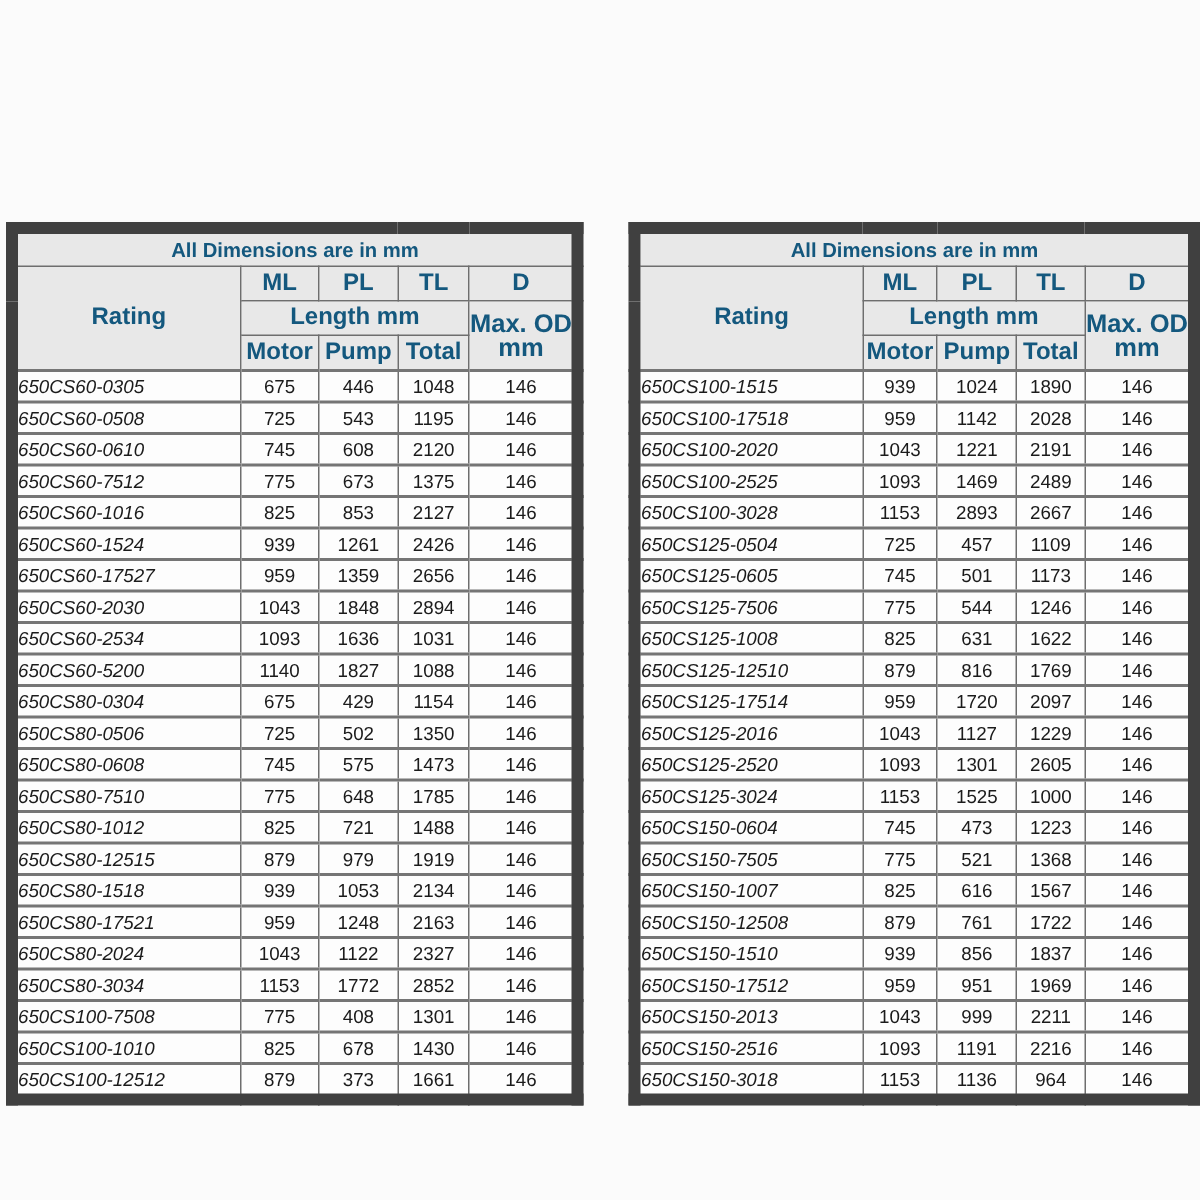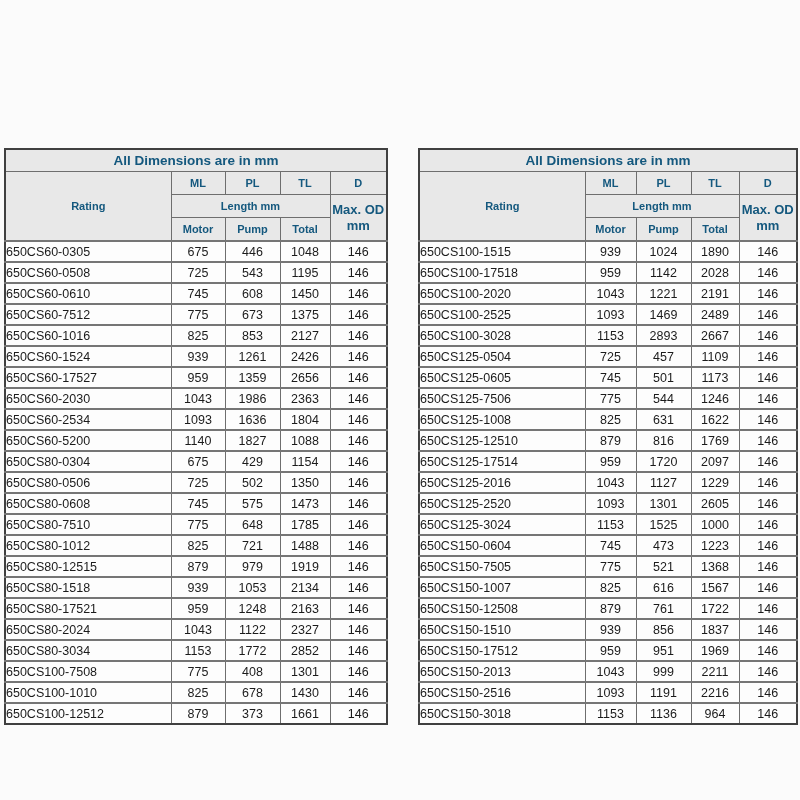--- a/index.html
+++ b/index.html
@@ -20,58 +20,59 @@
     top: 148px;
     left: 4px;
     display: flex;
     gap: 30px;
     align-items: flex-start;
   }
   table.dim-table {
     border-collapse: collapse;
     table-layout: fixed;
     background: #fdfdfd;
-    border: 2px solid #404040;
+    border: 8px solid #404040;
   }
   table.dim-table th,
   table.dim-table td {
     border: 1px solid #6e6e6e;
     padding: 0;
     overflow: hidden;
     white-space: nowrap;
   }
   
   table.dim-table thead th {
     background: #e8e8e8;
     color: #14587e;
     font-weight: bold;
-    font-size: 11px;
+    font-size: 16px;
     text-align: center;
     height: 22px;
   }
   table.dim-table thead tr.title-row th {
     height: 21px;
     font-size: 13.5px;
   }
   table.dim-table thead th.max-od-h {
     line-height: 16px;
-    font-size: 13px;
+    font-size: 17px;
   }
   
   table.dim-table tbody td {
     height: 19px;
     font-size: 12.5px;
     color: #1b1b1b;
     text-align: center;
     background: #fdfdfd;
     border-top-width: 2px;
     border-top-color: #757575;
   }
   table.dim-table tbody td.rating-col {
     text-align: left;
+    font-style: italic;
   }
 </style>
 </head>
 <body>
 
 <div class="page">
   <div class="tables-wrap">
 
     <table class="dim-table">
       <colgroup>
@@ -114,21 +115,21 @@
             <td class="rating-col">650CS60-0508</td>
             <td>725</td>
             <td>543</td>
             <td>1195</td>
             <td>146</td>
           </tr>
           <tr>
             <td class="rating-col">650CS60-0610</td>
             <td>745</td>
             <td>608</td>
-            <td>1450</td>
+            <td>2120</td>
             <td>146</td>
           </tr>
           <tr>
             <td class="rating-col">650CS60-7512</td>
             <td>775</td>
             <td>673</td>
             <td>1375</td>
             <td>146</td>
           </tr>
           <tr>
@@ -148,29 +149,29 @@
           <tr>
             <td class="rating-col">650CS60-17527</td>
             <td>959</td>
             <td>1359</td>
             <td>2656</td>
             <td>146</td>
           </tr>
           <tr>
             <td class="rating-col">650CS60-2030</td>
             <td>1043</td>
-            <td>1986</td>
-            <td>2363</td>
+            <td>1848</td>
+            <td>2894</td>
             <td>146</td>
           </tr>
           <tr>
             <td class="rating-col">650CS60-2534</td>
             <td>1093</td>
             <td>1636</td>
-            <td>1804</td>
+            <td>1031</td>
             <td>146</td>
           </tr>
           <tr>
             <td class="rating-col">650CS60-5200</td>
             <td>1140</td>
             <td>1827</td>
             <td>1088</td>
             <td>146</td>
           </tr>
           <tr>

